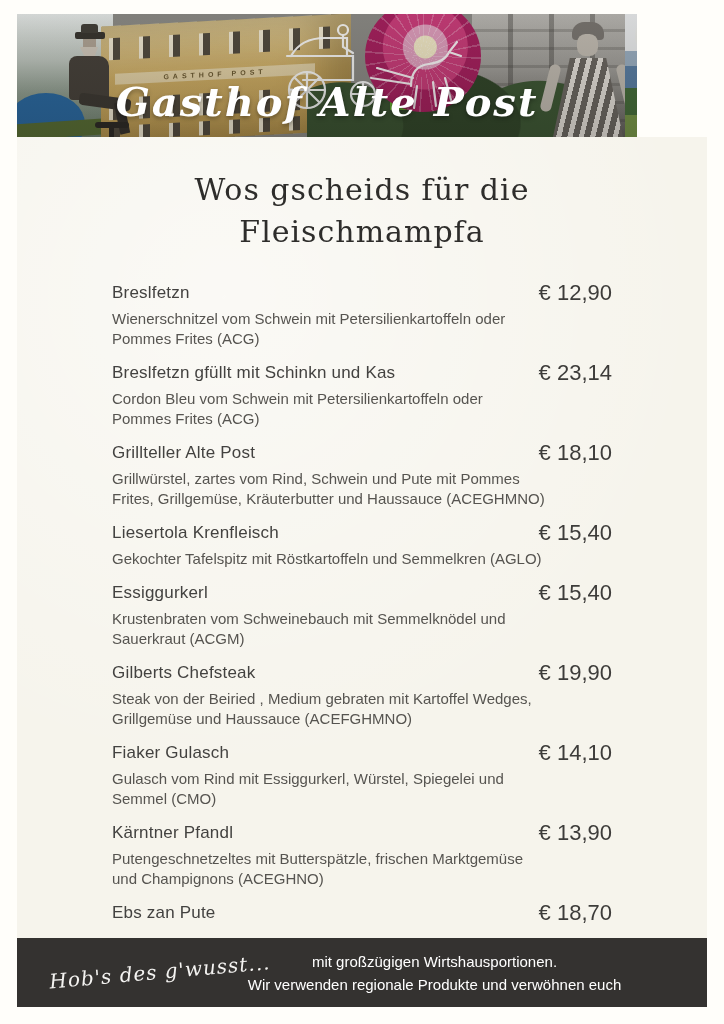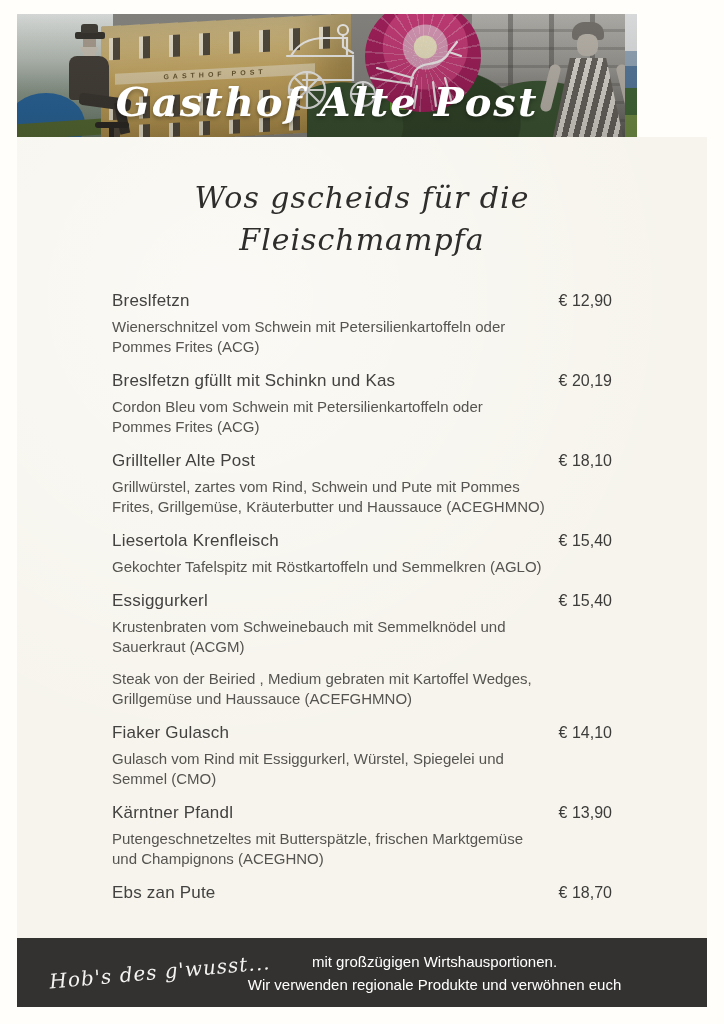--- a/index.html
+++ b/index.html
@@ -78,30 +78,30 @@
   .brand { position:absolute; left:0; right:0; top:60px; text-align:center;
     font-family:"DejaVu Serif", serif; font-style:italic; font-weight:bold;
     font-size:40px; line-height:56px; color:#ffffff; letter-spacing:2px;
     text-shadow:0 2px 4px rgba(0,0,0,.35); }
 
   
   .paper { width:690px; height:801px; box-sizing:border-box; overflow:hidden;
     background:#f6f4ec;
     background-image:radial-gradient(circle at 30% 20%, rgba(255,255,255,.5), transparent 60%);
     padding:24px 95px 0; }
-  .menu-title { margin:16px; text-align:center; font-family:"DejaVu Serif", serif;
-    font-style:italic; font-weight:normal; font-size:30px; line-height:42px;
+  .menu-title { margin:8px; text-align:center; font-family:"DejaVu Serif", serif;
+    font-weight:normal; font-size:30px; line-height:42px;
     color:#2e2d2b; letter-spacing:1px; }
   .menu-subtitle { margin:4px 0 0; text-align:center; font-weight:normal;
     font-size:19px; line-height:26px; color:#3b3a38; letter-spacing:.4px; }
   .items { margin-top:28px; }
   .item { margin-bottom:12px; }
   .item-row { display:flex; justify-content:space-between; align-items:flex-start; }
   .item-name { font-size:17px; line-height:24px; color:#434240; letter-spacing:.2px; }
-  .item-price { font-size:16px; line-height:24px; color:#3d3c3a; white-space:nowrap; }
+  .item-price { font-size:22px; line-height:24px; color:#3d3c3a; white-space:nowrap; }
   .item-desc { font-size:15px; line-height:20px; color:#565450; white-space:pre-line;
     margin-top:4px; max-width:440px; }
 
   
   .footer { position:relative; width:690px; height:69px; background:#343230;
     display:flex; align-items:center; }
   .footer-script { position:absolute; left:32px; top:50%;
     transform:translateY(-55%) rotate(-5deg);
     font-family:"DejaVu Serif", serif; font-style:italic;
     font-size:20px; color:#f4f3f1; letter-spacing:1px; white-space:nowrap; }
@@ -168,21 +168,21 @@
       <span class="item-name">Breslfetzn</span>
       <span class="item-price">€ 12,90</span>
     </div>
     <div class="item-desc">Wienerschnitzel vom Schwein mit Petersilienkartoffeln oder
 Pommes Frites (ACG)</div>
   </div>
 
   <div class="item">
     <div class="item-row">
       <span class="item-name">Breslfetzn gfüllt mit Schinkn und Kas</span>
-      <span class="item-price">€ 20,19</span>
+      <span class="item-price">€ 23,14</span>
     </div>
     <div class="item-desc">Cordon Bleu vom Schwein mit Petersilienkartoffeln oder
 Pommes Frites (ACG)</div>
   </div>
 
   <div class="item">
     <div class="item-row">
       <span class="item-name">Grillteller Alte Post</span>
       <span class="item-price">€ 18,10</span>
     </div>
@@ -201,20 +201,24 @@
   <div class="item">
     <div class="item-row">
       <span class="item-name">Essiggurkerl</span>
       <span class="item-price">€ 15,40</span>
     </div>
     <div class="item-desc">Krustenbraten vom Schweinebauch mit Semmelknödel und
 Sauerkraut (ACGM)</div>
   </div>
 
   <div class="item">
+    <div class="item-row">
+      <span class="item-name">Gilberts Chefsteak</span>
+      <span class="item-price">€ 19,90</span>
+    </div>
     <div class="item-desc">Steak von der Beiried , Medium gebraten mit Kartoffel Wedges,
 Grillgemüse und Haussauce (ACEFGHMNO)</div>
   </div>
 
   <div class="item">
     <div class="item-row">
       <span class="item-name">Fiaker Gulasch</span>
       <span class="item-price">€ 14,10</span>
     </div>
     <div class="item-desc">Gulasch vom Rind mit Essiggurkerl, Würstel, Spiegelei und

